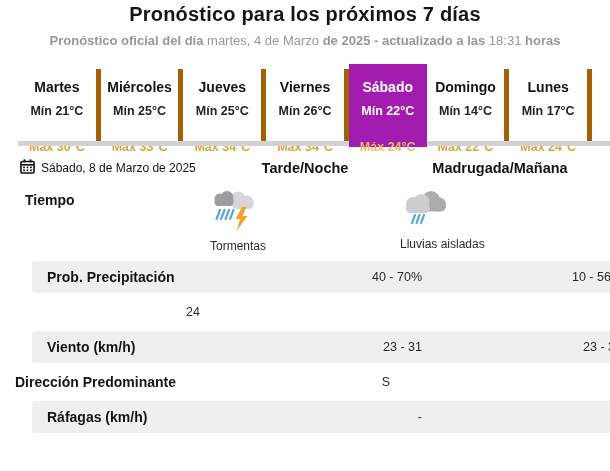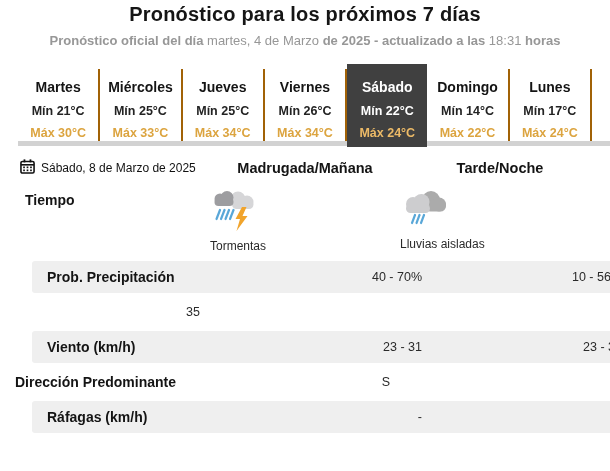--- a/index.html
+++ b/index.html
@@ -13,27 +13,27 @@
   .header { text-align:center; padding-top:3px; }
   .title { font-size:20px; font-weight:bold; color:#151515; letter-spacing:.2px; }
   .subtitle { margin-top:7px; font-size:13px; color:#979797; }
   .subtitle .b { font-weight:bold; }
 
   
   .days-wrap { position:relative; margin:21px 0 0 18px; width:574px; height:77px; }
   .days { display:flex; height:72px; }
   .day-card {
     flex:1 1 0; text-align:center; padding-top:10px; height:72px;
-    border-right:2px solid #a16207; cursor:pointer; background:#fff;
+    border-right:5px solid #a16207; cursor:pointer; background:#fff;
   }
   .day-name { font-size:14px; font-weight:bold; color:#141414; }
   .day-min  { margin-top:9px; font-size:12.5px; font-weight:bold; color:#232323; }
-  .day-max  { margin-top:8px; font-size:12.5px; font-weight:bold; color:#dca43f; }
+  .day-max  { margin-top:22px; font-size:12.5px; font-weight:bold; color:#dca43f; }
   .day-card.selected {
-    position:relative; z-index:1; background:#404040; border-right:none;
+    position:relative; z-index:1; background:#a21caf; border-right:none;
     margin-top:-5px; height:83px; padding-top:15px;
   }
   .day-card.selected .day-name, .day-card.selected .day-min { color:#fff; }
   .day-card.selected .day-max { color:#ecba67; }
   .days-bar { position:absolute; left:0; top:72px; width:592px; height:5px; background:#d2d2d2; }
 
   
   .grid3 { display:grid; grid-template-columns:200px 190px 200px; margin-left:10px; width:590px; }
   .section-header { margin-top:6px; height:32px; align-items:center; }
   .date-cell { display:flex; align-items:center; gap:6px; padding-left:10px; font-size:12px; color:#111; }
@@ -113,22 +113,22 @@
           <rect x="3.4" y="8" width="1.8" height="1.8" fill="#111"></rect>
             <rect x="7.1" y="8" width="1.8" height="1.8" fill="#111"></rect>
             <rect x="10.8" y="8" width="1.8" height="1.8" fill="#111"></rect>
           <rect x="3.4" y="11.2" width="1.8" height="1.8" fill="#111"></rect>
             <rect x="7.1" y="11.2" width="1.8" height="1.8" fill="#111"></rect>
             <rect x="10.8" y="11.2" width="1.8" height="1.8" fill="#111"></rect>
         </svg>
       </span>
       <span>Sábado, 8 de Marzo de 2025</span>
     </div>
+    <div class="col-head">Tarde/Noche</div>
     <div class="col-head">Madrugada/Mañana</div>
-    <div class="col-head">Tarde/Noche</div>
   </div>
 
   <div class="grid3 weather-row">
     <div class="weather-label">Tiempo</div>
     <div class="weather-cell">
       <span>
         <svg width="46" height="44" viewBox="0 0 46 44">
           <g fill="#d6d6d8">
             <circle cx="28" cy="11" r="7.5"></circle>
               <circle cx="37" cy="14" r="6.5"></circle>
@@ -174,21 +174,21 @@
     </div>
   </div>
 
   <div>
     <div class="grid3 data-row alt">
       <div class="row-label">Prob. Precipitación</div>
       <div class="row-val">40 - 70%</div>
       <div class="row-val">10 - 56%</div>
     </div>
     <div class="grid3 data-row">
-      <div class="row-val">35</div>
+      <div class="row-val">24</div>
     </div>
     <div class="grid3 data-row alt">
       <div class="row-label">Viento (km/h)</div>
       <div class="row-val">23 - 31</div>
       <div class="row-val">23 - 31</div>
     </div>
     <div class="grid3 data-row">
       <div class="row-label">Dirección Predominante</div>
       <div class="row-val">S</div>
     </div>

